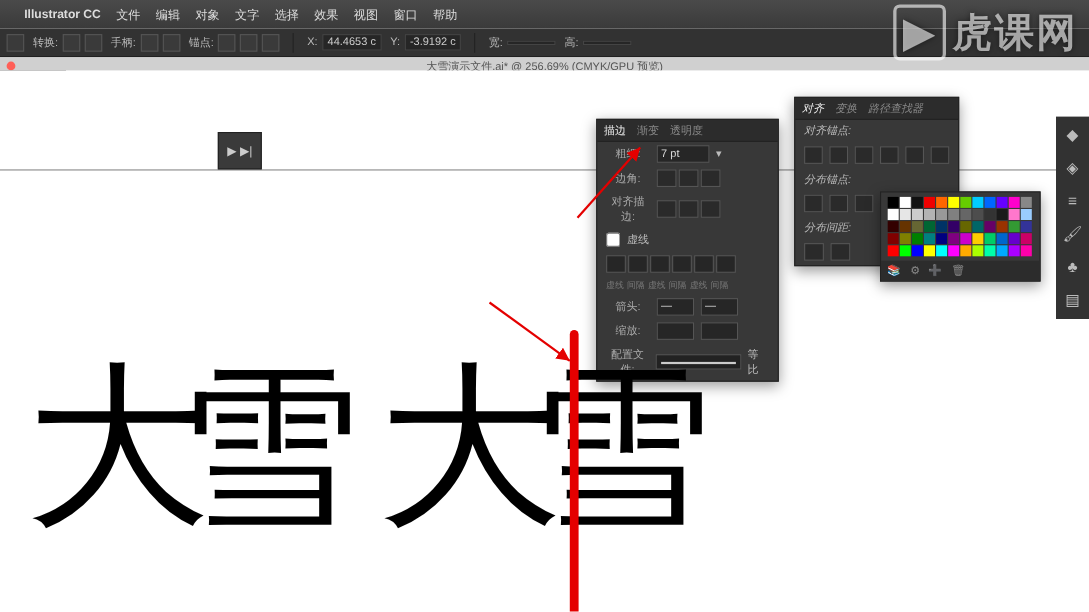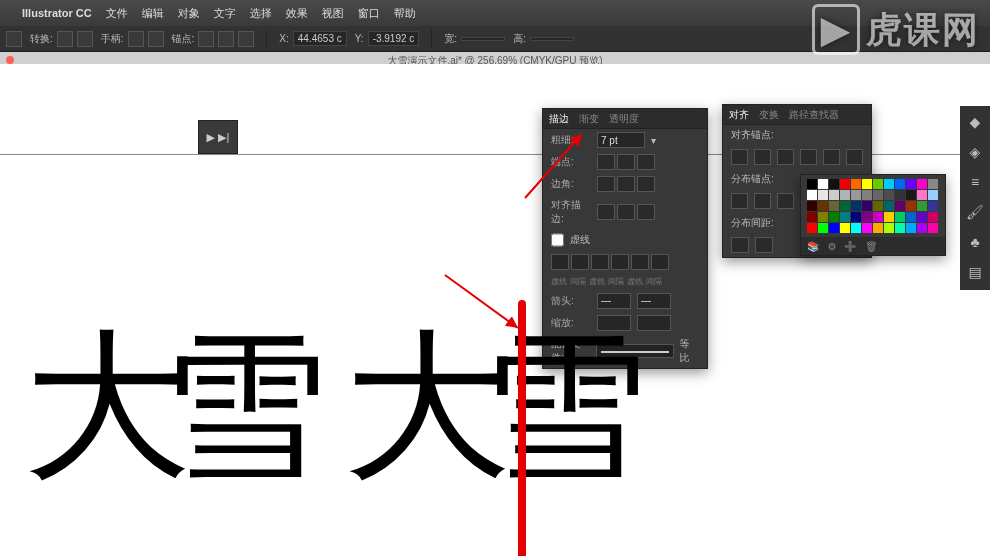--- a/index.html
+++ b/index.html
@@ -39,31 +39,31 @@
 
 .dock-strip { position: absolute; top: 106px; right: 0; width: 30px; background: #323232; display: flex; flex-direction: column; gap: 12px; padding: 8px 0; align-items: center; }
 .dock-strip .d { width: 18px; height: 18px; color: #bbb; font-size: 14px; text-align: center; }
 
 
 .panel { position: absolute; background: #383838; border: 1px solid #222; color: #bbb; font-size: 10px; box-shadow: 0 4px 12px rgba(0,0,0,.4); }
 .panel-head { height: 20px; background: #2c2c2c; display: flex; align-items: center; padding: 0 6px; gap: 10px; color: #ccc; border-bottom: 1px solid #222; }
 .panel-head .tab { color: #888; }
 .panel-head .tab.active { color: #eee; }
 .panel-row { display: flex; align-items: center; padding: 3px 8px; gap: 6px; }
-.panel-row .lbl { width: 40px; text-align: left; color: #aaa; }
+.panel-row .lbl { width: 40px; text-align: center; color: #aaa; }
 .panel-row input, .panel-row .box { background: #262626; border: 1px solid #555; color: #ddd; font-size: 10px; padding: 1px 3px; height: 16px; }
 .panel-row .btn3 { display: flex; gap: 2px; }
 .panel-row .btn3 span { width: 18px; height: 16px; background: #2a2a2a; border: 1px solid #555; display: inline-block; }
 .mini-profile { width: 80px; height: 14px; background: #222; border: 1px solid #555; position: relative; }
 .mini-profile::before { content: ""; position: absolute; left: 4px; right: 4px; top: 6px; height: 2px; background: #ccc; }
 
 .stroke-panel { top: 108px; left: 542px; width: 166px; }
 
 
-.align-panel { top: 104px; left: 722px; width: 150px; }
+.align-panel { top: 88px; left: 722px; width: 150px; font-style: italic; }
 .align-panel .iconrow { display: flex; gap: 6px; padding: 4px 8px; }
 .align-panel .iconrow span { width: 18px; height: 16px; background: #2a2a2a; border: 1px solid #555; }
 
 
 .swatch-panel { top: 174px; left: 800px; width: 146px; }
 .swatch-grid { display: grid; grid-template-columns: repeat(12, 10px); grid-auto-rows: 10px; gap: 1px; padding: 4px 6px; }
 .swatch-grid span { width: 10px; height: 10px; }
 .swatch-foot { height: 18px; background: #2c2c2c; display: flex; align-items: center; gap: 8px; padding: 0 6px; color: #888; }
 
 
@@ -185,28 +185,20 @@
 <div class="panel stroke-panel">
   <div class="panel-head">
     <span class="tab active">描边</span>
     <span class="tab">渐变</span>
     <span class="tab">透明度</span>
   </div>
   <div class="panel-row">
     <span class="lbl">粗细:</span>
     <input style="width: 48px;" value="7 pt">
     <span>▾</span>
-  </div>
-  <div class="panel-row">
-    <span class="lbl">端点:</span>
-    <span class="btn3">
-        <span></span>
-        <span></span>
-        <span></span>
-      </span>
   </div>
   <div class="panel-row">
     <span class="lbl">边角:</span>
     <span class="btn3">
         <span></span>
         <span></span>
         <span></span>
       </span>
   </div>
   <div class="panel-row">

